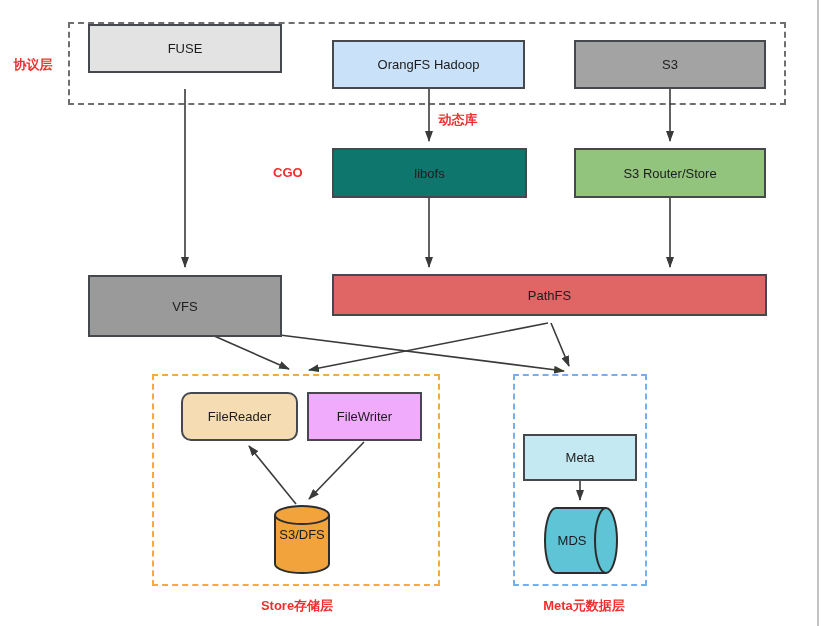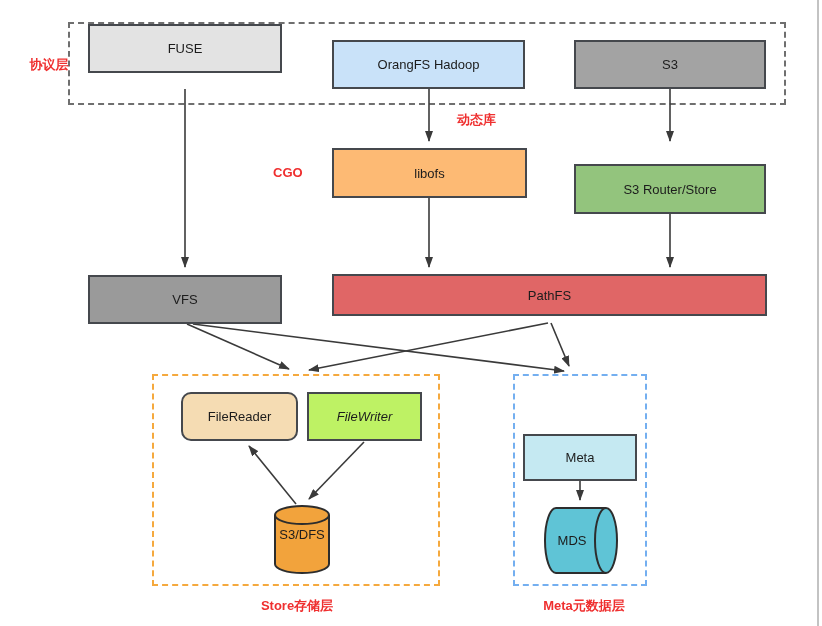--- a/index.html
+++ b/index.html
@@ -21,26 +21,26 @@
   .red-label{
     position:absolute;color:#ef2f2f;font-size:13px;font-weight:bold;
     z-index:20;text-align:center;
   }
   .cyl-label{
     position:absolute;color:#1c1c1c;font-size:13px;z-index:20;text-align:center;
   }
   .fill-fuse{background:#e3e3e3;}
   .fill-orangfs{background:#c9e2f9;}
   .fill-s3{background:#a3a3a3;}
-  .fill-libofs{background:#fdba74;}
+  .fill-libofs{background:#0f766e;}
   .fill-router{background:#93c47d;}
   .fill-vfs{background:#9a9a9a;}
   .fill-pathfs{background:#e06666;}
   .fill-filereader{background:#f5dcb3;border-radius:10px;}
-  .fill-filewriter{background:#bef264;font-style:italic;}
+  .fill-filewriter{background:#f0abfc;}
   .fill-meta{background:#c5e9f2;}
   svg.wires{position:absolute;left:0;top:0;z-index:5;}
   .page-edge{
     position:absolute;top:0;right:3px;width:2px;height:626px;
     background:#c3c3c3;z-index:30;
   }
 </style>
 </head>
 <body>
 
@@ -88,46 +88,46 @@
   <div class="node fill-orangfs" style="left:332px;top:40px;width:193px;height:49px;">
     <span>OrangFS Hadoop</span>
   </div>
   <div class="node fill-s3" style="left:574px;top:40px;width:192px;height:49px;">
     <span>S3</span>
   </div>
 
   <div class="node fill-libofs" style="left:332px;top:148px;width:195px;height:50px;">
     <span>libofs</span>
   </div>
-  <div class="node fill-router" style="left:574px;top:148px;width:192px;height:50px;margin-top:16px;">
+  <div class="node fill-router" style="left:574px;top:148px;width:192px;height:50px;">
     <span>S3 Router/Store</span>
   </div>
 
-  <div class="node fill-vfs" style="left:88px;top:275px;width:194px;height:49px;">
+  <div class="node fill-vfs" style="left:88px;top:275px;width:194px;height:62px;">
     <span>VFS</span>
   </div>
   <div class="node fill-pathfs" style="left:332px;top:274px;width:435px;height:42px;">
     <span>PathFS</span>
   </div>
 
   <div class="node fill-filereader" style="left:181px;top:392px;width:117px;height:49px;">
     <span>FileReader</span>
   </div>
   <div class="node fill-filewriter" style="left:307px;top:392px;width:115px;height:49px;">
     <span>FileWriter</span>
   </div>
 
   <div class="node fill-meta" style="left:523px;top:393px;width:114px;height:47px;margin-top:41px;">
     <span>Meta</span>
   </div>
 
   <div class="cyl-label" style="left:262px;top:527px;width:80px;">S3/DFS</div>
   <div class="cyl-label" style="left:532px;top:533px;width:80px;">MDS</div>
 
-  <div class="red-label" style="left:20px;top:56px;width:58px;">协议层</div>
-  <div class="red-label" style="left:420px;top:111px;width:76px;text-align:right;font-family:Liberation Mono, monospace;">动态库</div>
+  <div class="red-label" style="left:4px;top:56px;width:58px;">协议层</div>
+  <div class="red-label" style="left:420px;top:111px;width:76px;text-align:center;font-family:Liberation Mono, monospace;">动态库</div>
   <div class="red-label" style="left:273px;top:165px;width:50px;text-align:left;">CGO</div>
   <div class="red-label" style="left:217px;top:597px;width:160px;">Store存储层</div>
   <div class="red-label" style="left:504px;top:597px;width:160px;">Meta元数据层</div>
 
   <div class="page-edge"></div>
 
 </div>
 
 </body></html>

